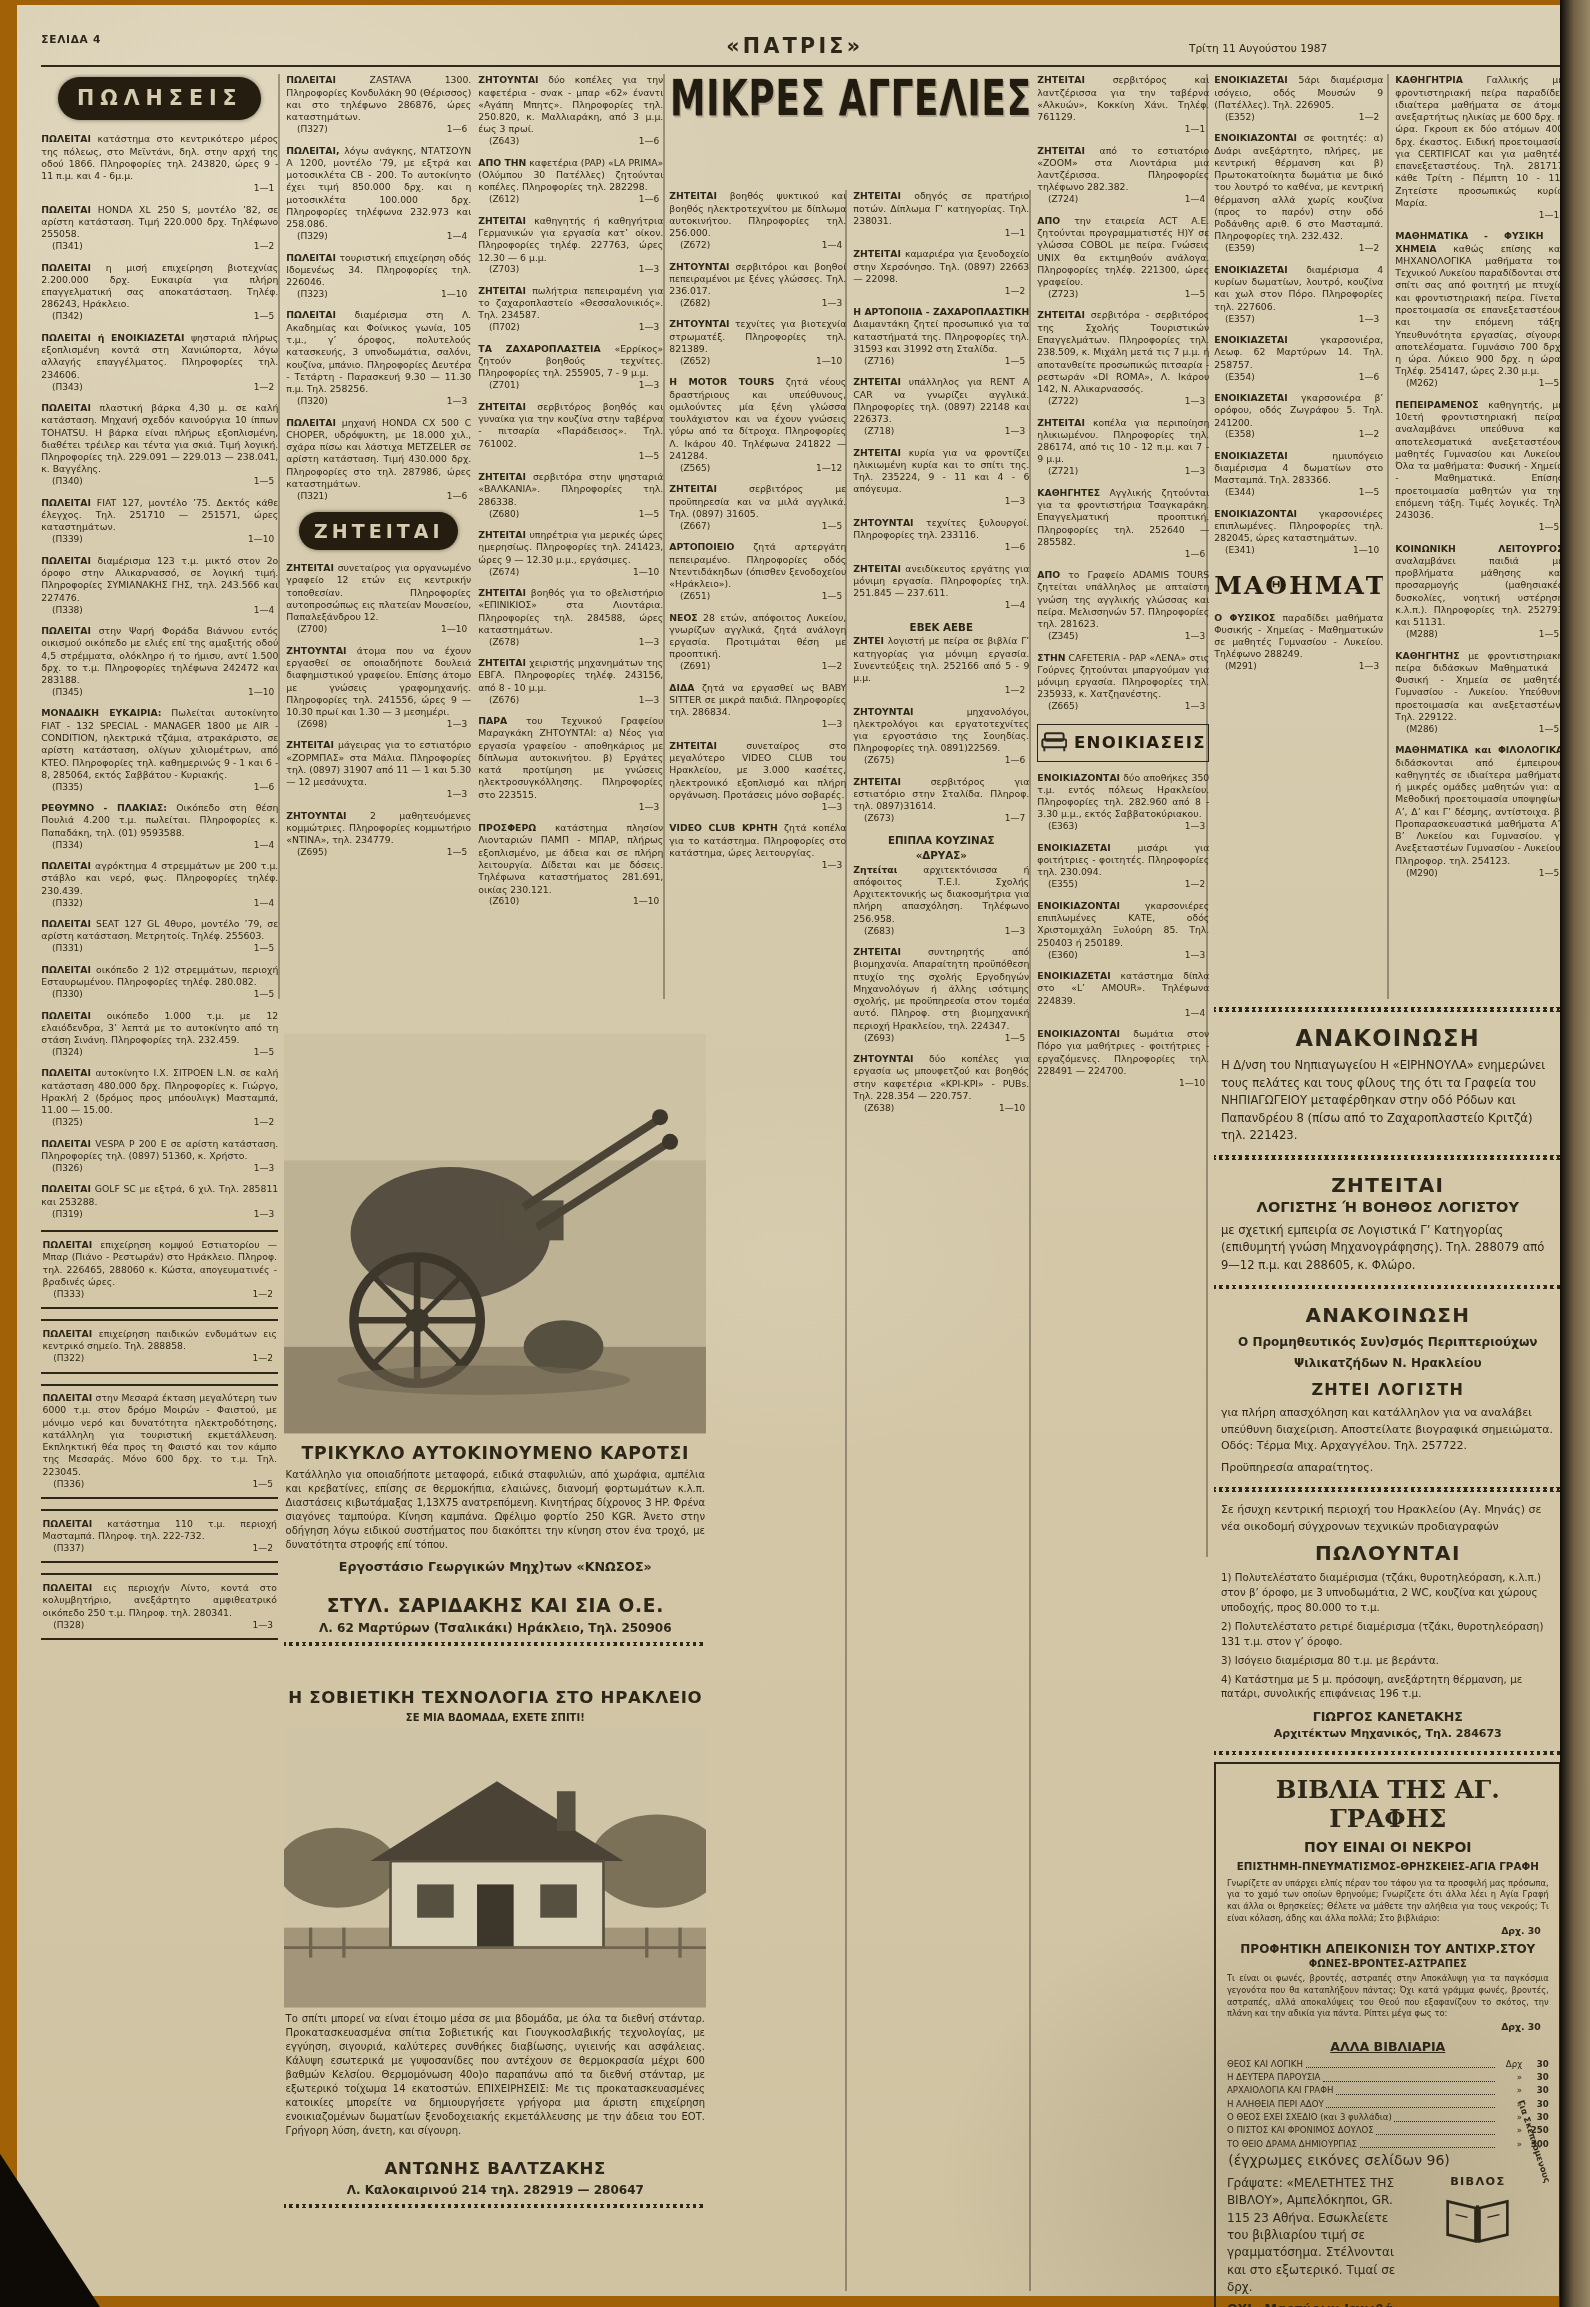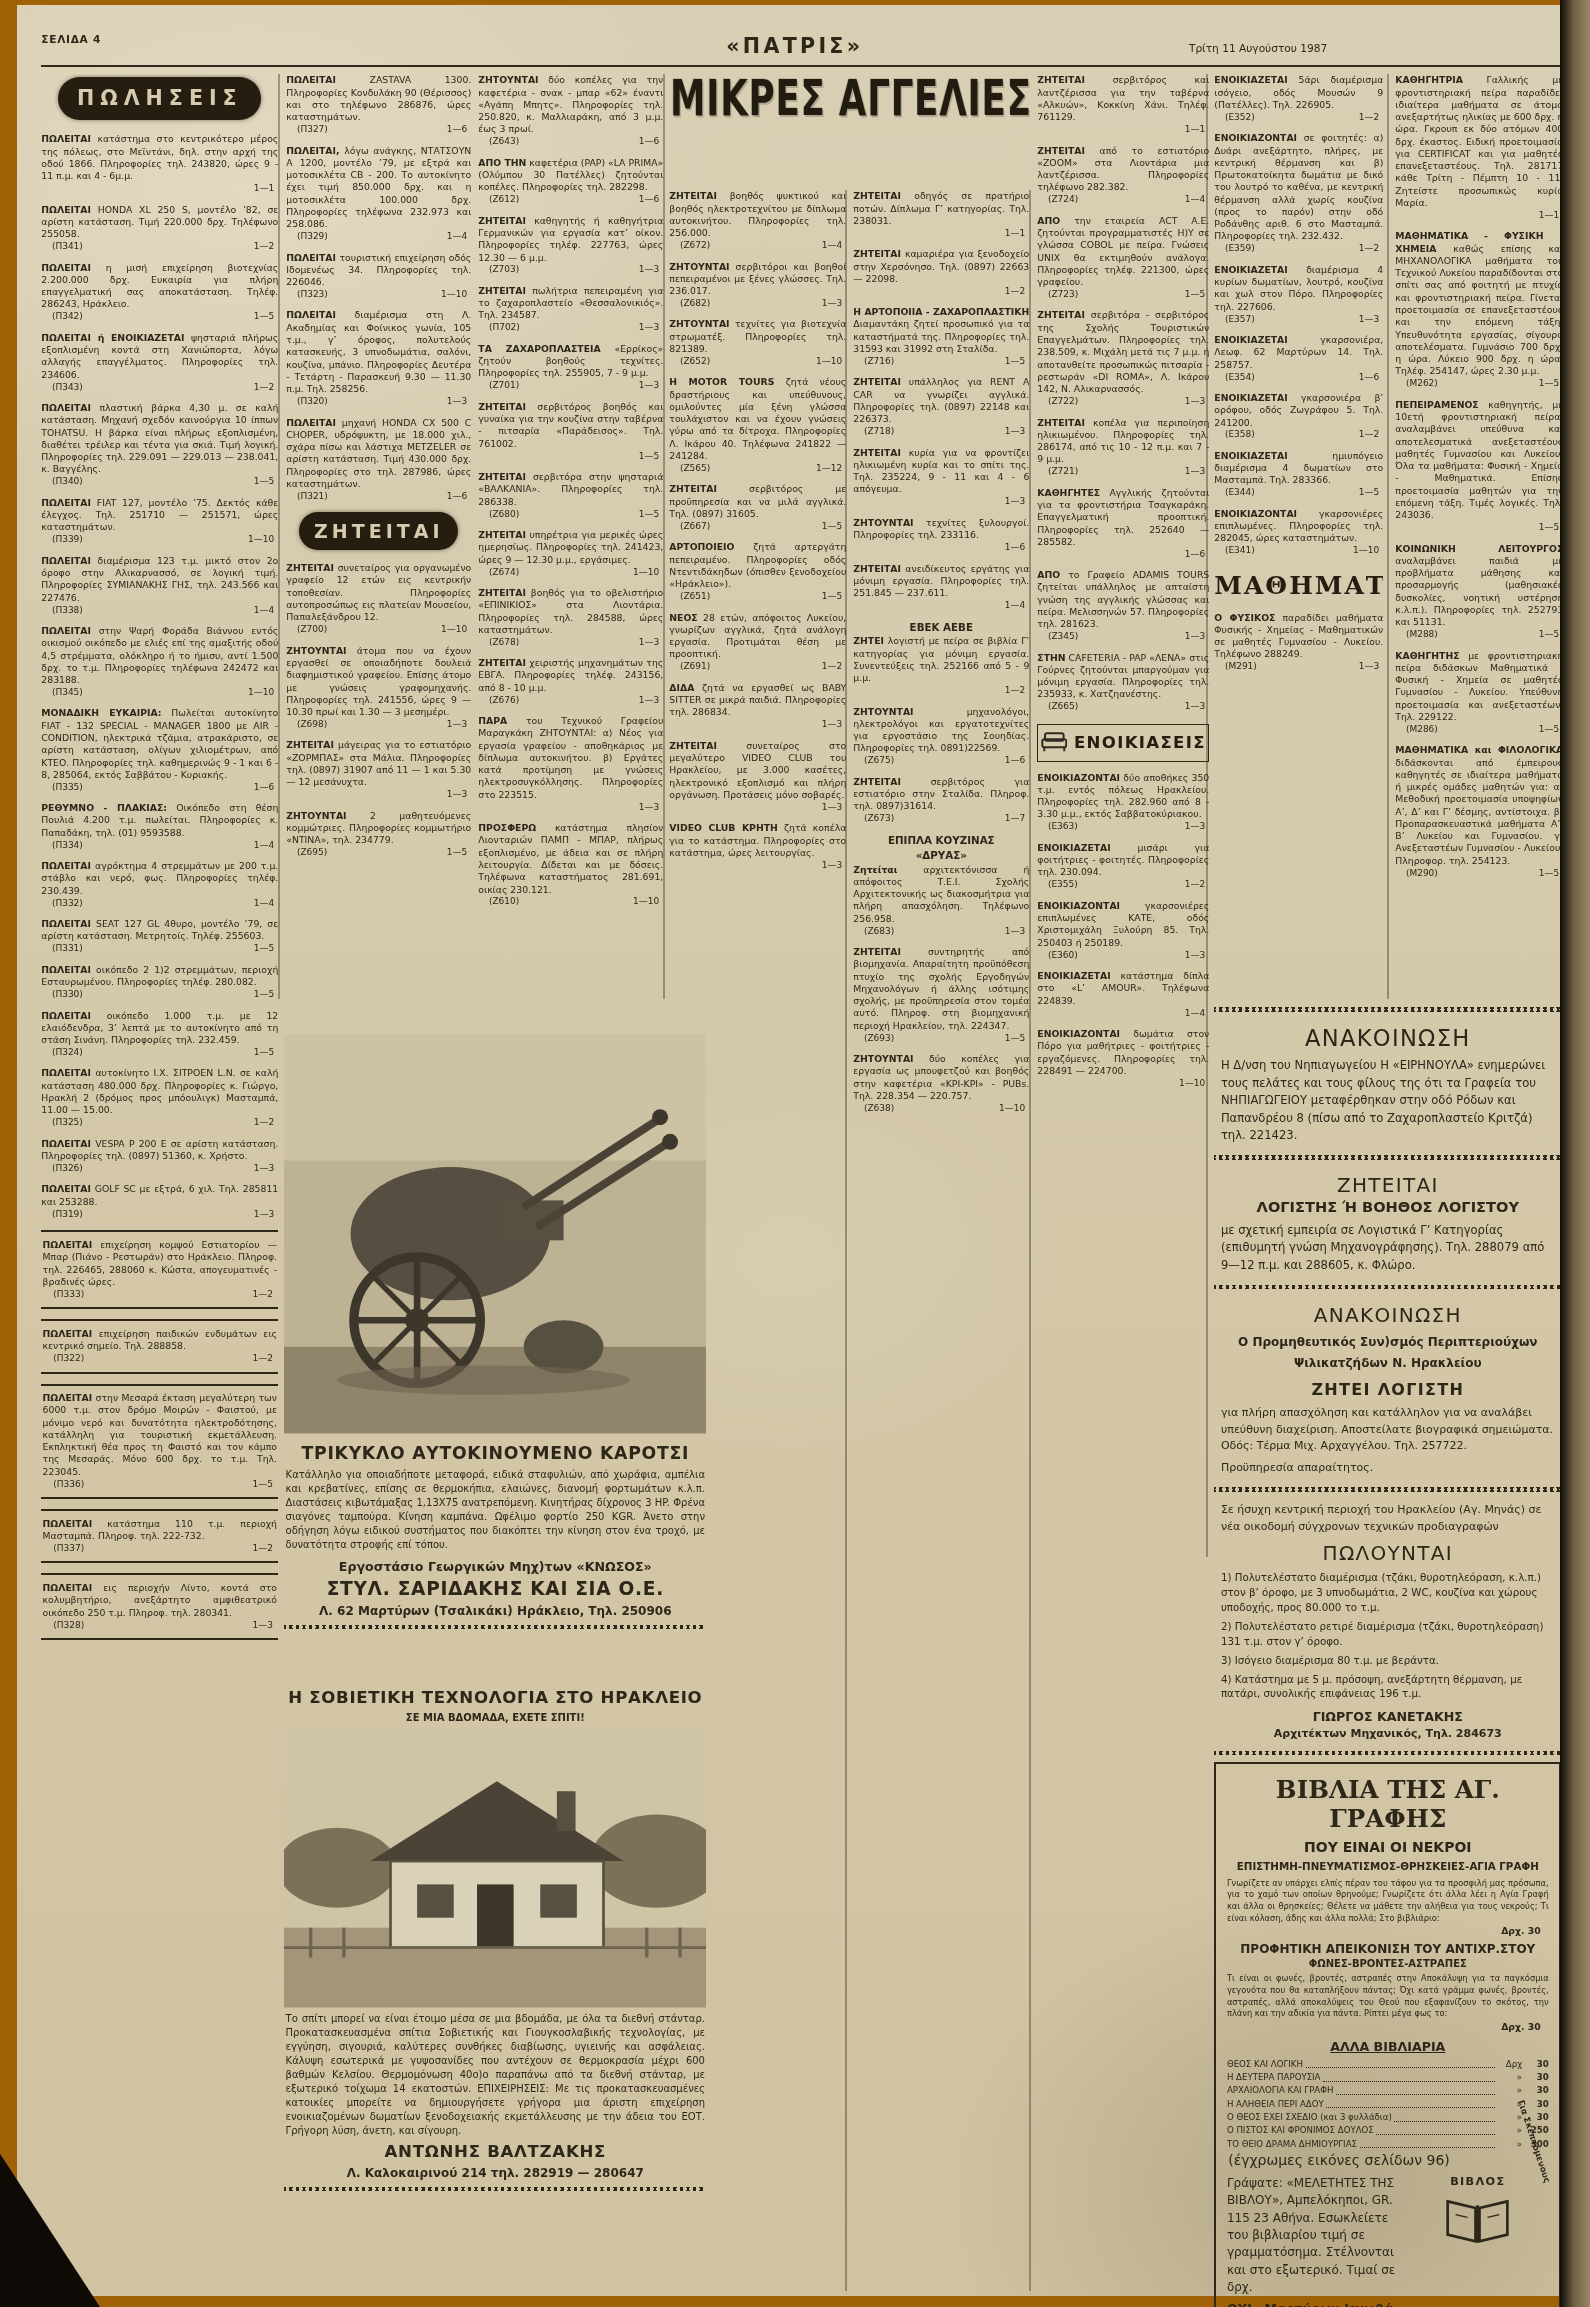--- a/index.html
+++ b/index.html
@@ -54,32 +54,32 @@
     text-shadow:1.3px 1.3px 0 rgba(34,27,16,.22), -0.7px -0.7px 0 rgba(34,27,16,.15);}
   
   .dispad{position:absolute;left:267px;width:422px;}
   .knossos{top:1029px;}
   .soviet{top:1673px;}
   .photo{width:100%;display:block;}
   .dispad .title{text-align:center;font-weight:bold;font-size:17.3px;margin:9.3px 0 5.3px 0;letter-spacing:0.7px;}
   .dispad .sub{text-align:center;font-weight:bold;font-size:10px;margin:0 0 5.3px 0;}
   .dispad .para{font-size:10px;line-height:1.4;text-align:justify;margin:4px 1.3px;}
   .dispad .factory{text-align:center;font-weight:bold;font-size:12.6px;margin-top:6.6px;}
-  .dispad .company{text-align:center;font-weight:bold;font-size:18.6px;margin-top:4px;letter-spacing:0.7px;}
+  .dispad .company{text-align:center;font-weight:bold;font-size:18.6px;margin-top:21px;letter-spacing:0.7px;}
   .dispad .addr{text-align:center;font-weight:bold;font-size:12px;margin-top:5.3px;}
   .wavy{height:4.7px;margin:6.6px 0;
     background:repeating-linear-gradient(115deg,#2d2719 0 2px,transparent 2px 6px),
                repeating-linear-gradient(65deg,#2d2719 0 2px,transparent 2px 6px);}
   .wavy-v{position:absolute;left:1546px;top:995px;height:777px;width:4.7px;
     background:repeating-linear-gradient(25deg,#2d2719 0 2px,transparent 2px 6px),
                repeating-linear-gradient(155deg,#2d2719 0 2px,transparent 2px 6px);}
   
   .boxcol{position:absolute;left:1197px;top:995px;width:347px;}
   .bx{padding:4px 6.6px;}
-  .bx .h1{text-align:center;font-weight:normal;font-size:22.6px;letter-spacing:1.3px;margin:2.7px 0 6.6px 0;}
+  .bx .h1{text-align:center;font-weight:bold;font-size:22.6px;letter-spacing:1.3px;margin:2.7px 0 6.6px 0;}
   .bx .h2{text-align:center;font-weight:bold;font-size:14.6px;margin:0 0 6.6px 0;}
   .bx .h3{text-align:center;font-weight:bold;font-size:16px;letter-spacing:1.3px;margin:6.6px 0;}
   .bx .body{font-size:11.6px;line-height:1.5;}
   .bx .bodyc{font-size:12px;line-height:1.55;font-weight:bold;text-align:center;margin:2.7px 0;}
   .sellitems{font-size:10.3px;line-height:1.45;margin:2.7px 0;}
   .sellitems div{margin:4px 0;}
   .sig{text-align:center;font-weight:bold;font-size:12.6px;margin-top:8px;}
   .sigrole{text-align:center;font-weight:bold;font-size:11px;margin-top:2.7px;}
   
   .books{border:2.7px solid #2d2719;padding:9.3px 10.6px;margin-top:4px;position:relative;}

